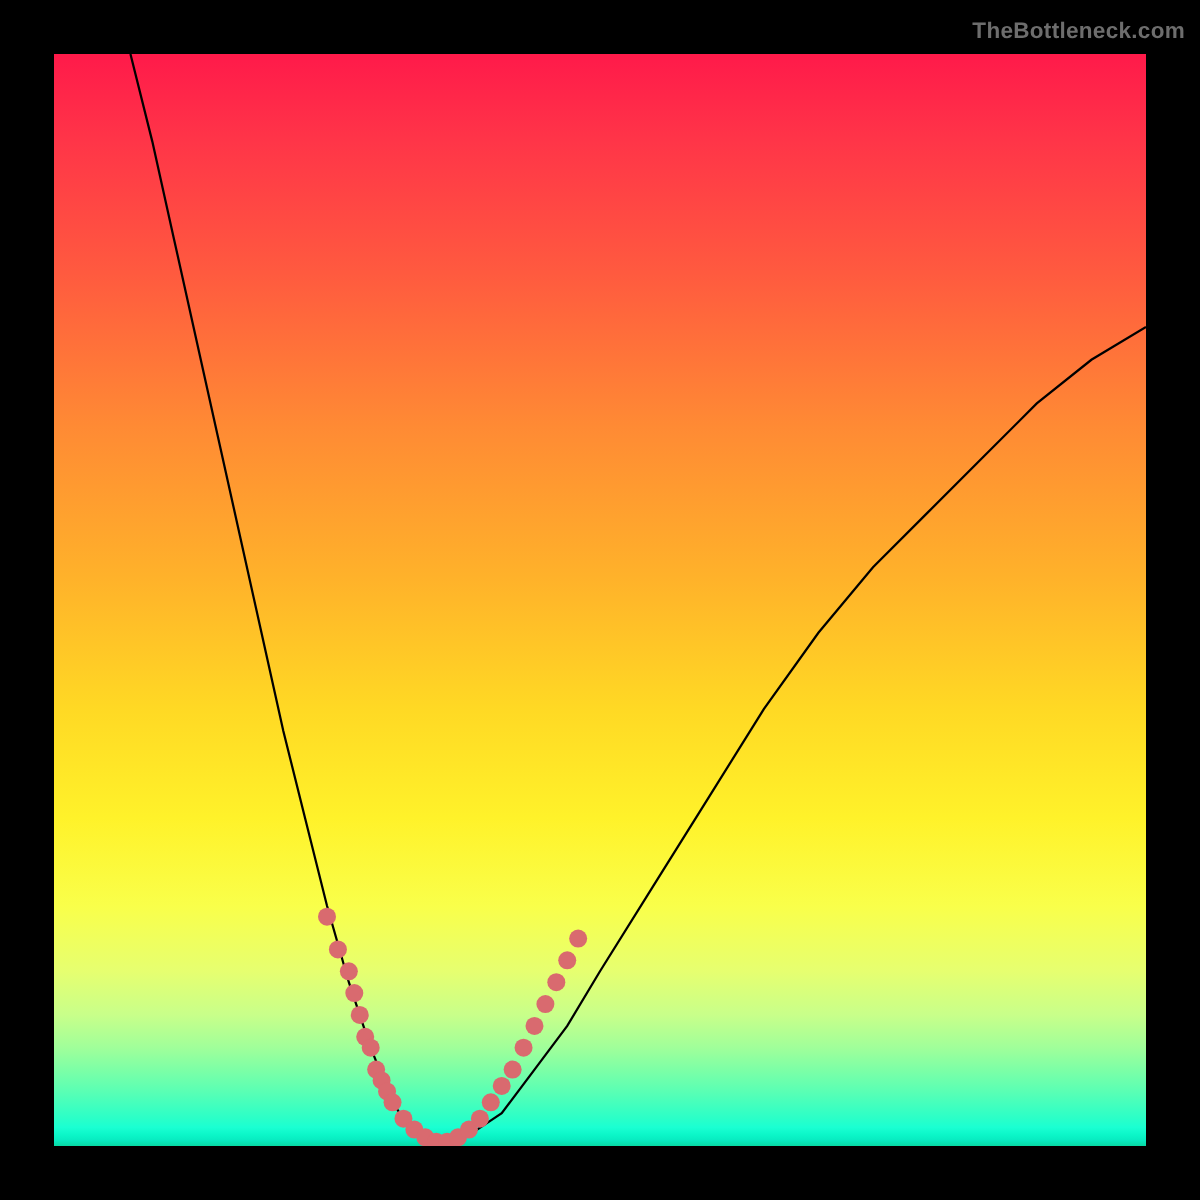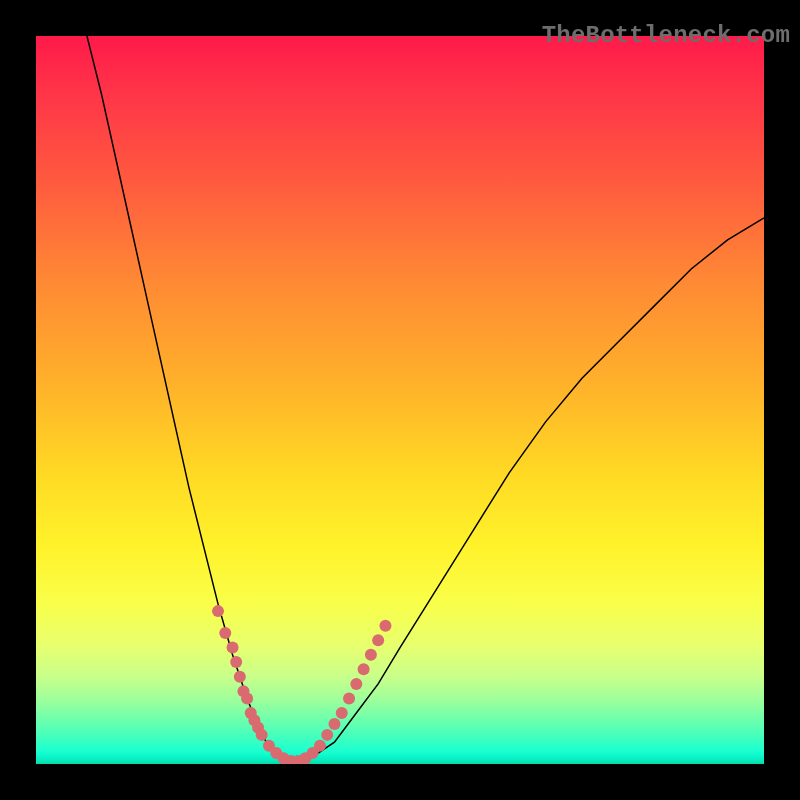--- a/index.html
+++ b/index.html
@@ -49,24 +49,24 @@
       #3dffc0 96.5%,
       #2affc8 97.5%,
       #1affd2 98.3%,
       #0bf6c8 99.0%,
       #08eac0 99.5%,
       #07d9a4 100%
     );
   }
   .watermark {
     position: absolute;
-    top: 22px;
+    top: 12px;
     right: 10px;
-    font-family: Liberation Mono, monospace;
-    font-size: 24px;
+    font-family: Liberation Sans, sans-serif;
+    font-size: 15px;
     font-weight: 600;
     color: #6d6d6d;
     letter-spacing: 0.2px;
     user-select: none;
   }
   svg.curves {
     position: absolute;
     left: 0;
     top: 0;
     width: 100%;

